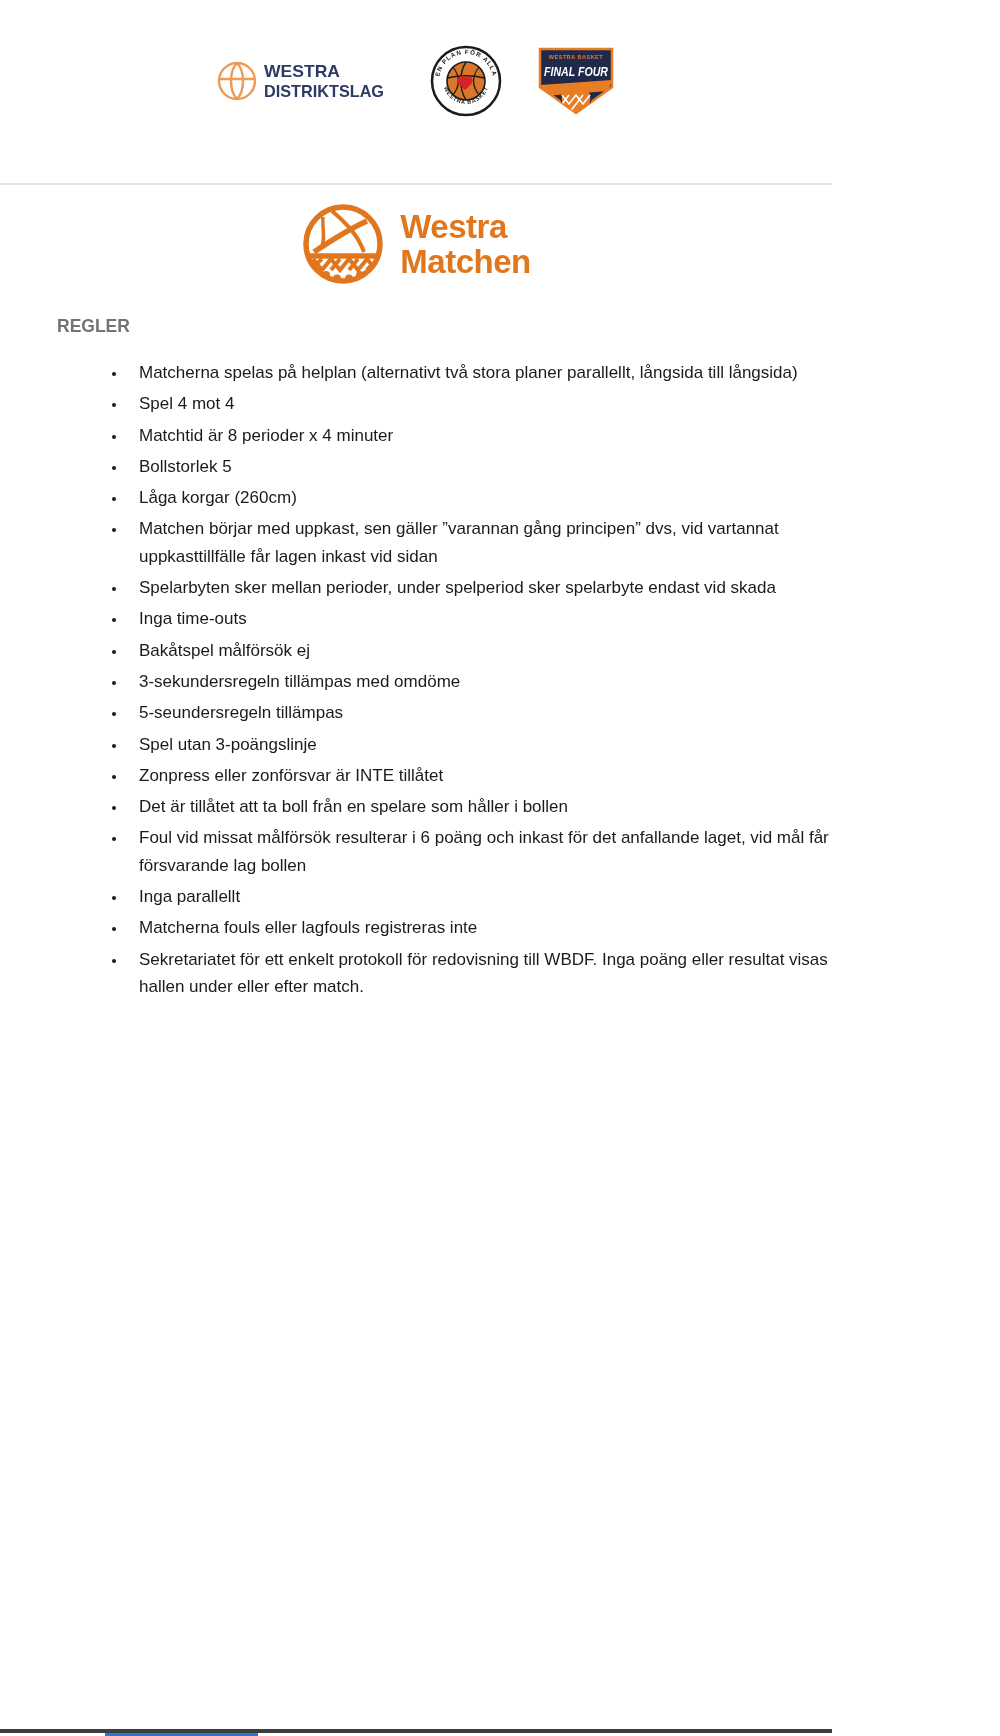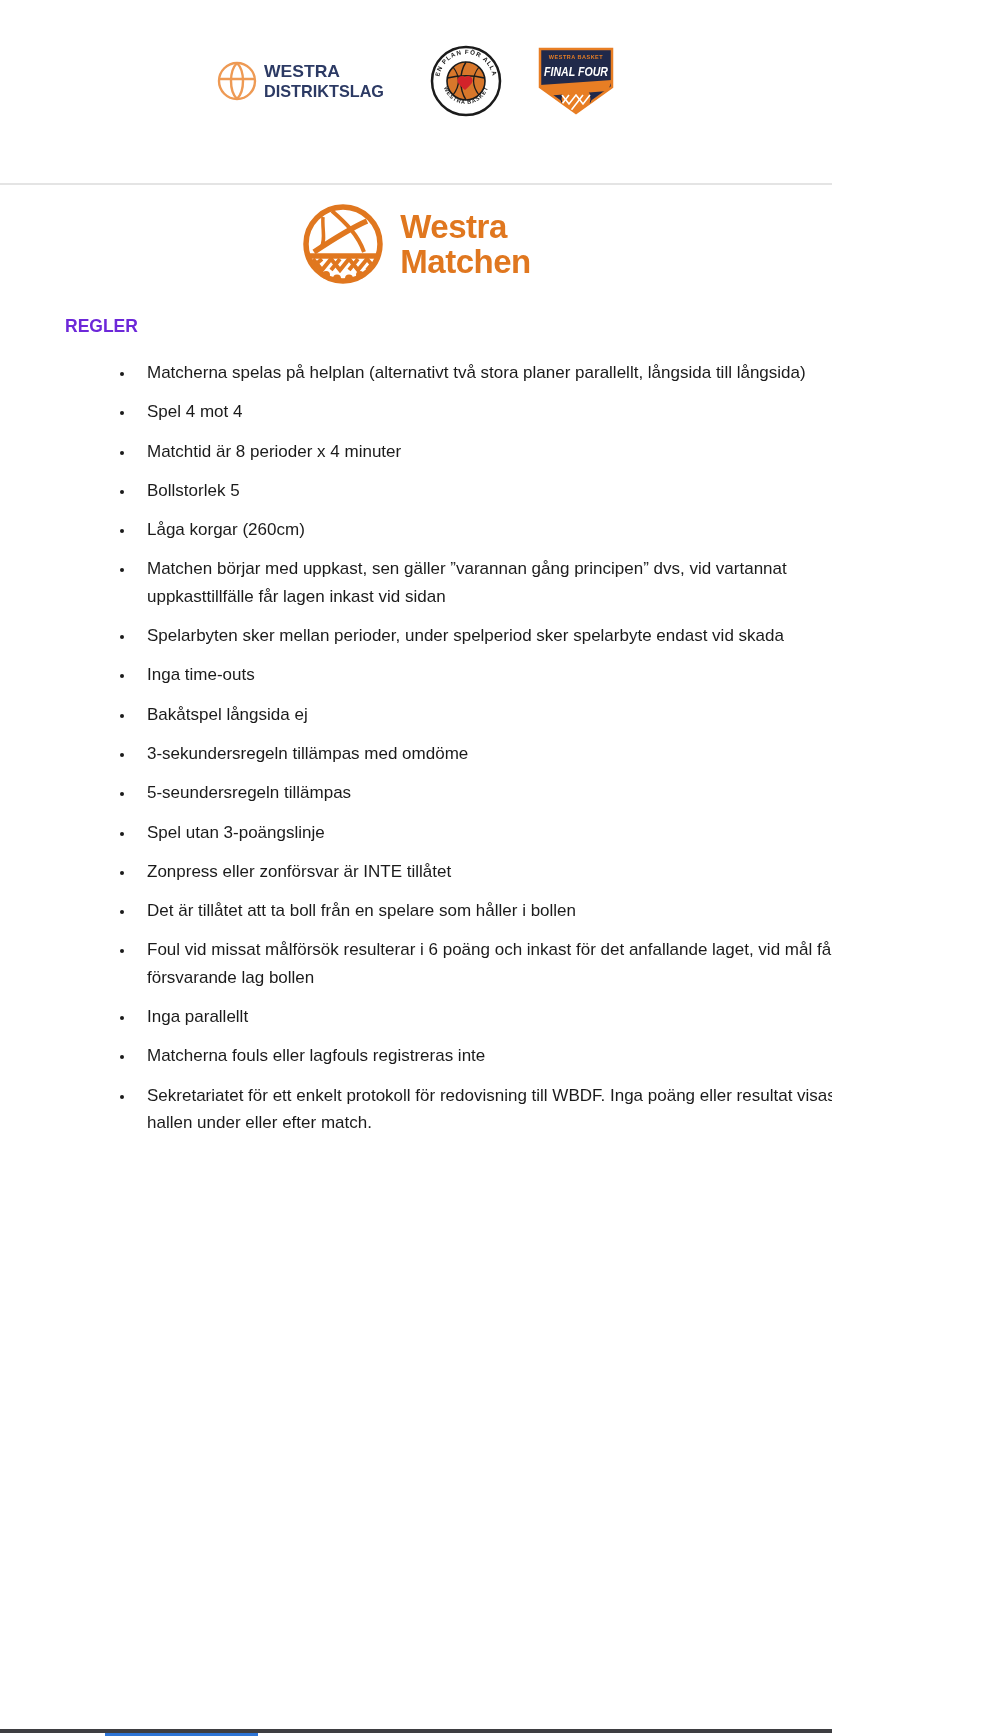--- a/index.html
+++ b/index.html
@@ -43,36 +43,36 @@
   .brand-name {
     color: #e0771f;
     font-weight: 700;
     font-size: 33px;
     line-height: 35px;
     letter-spacing: -0.5px;
   }
   
   .content { padding: 0 110px 0 57px; }
   .page-title {
-    margin: 26px 0 0 8px;
+    margin: 26px 0 0 0;
     font-size: 17.5px;
     font-weight: 700;
-    color: #6d28d9;
+    color: #737373;
   }
   ul.rules-list {
     margin: 22px 0 0 0;
     padding-left: 66px;
     width: 826px;
     box-sizing: border-box;
     list-style: disc outside;
   }
   ul.rules-list li {
     font-size: 17px;
     line-height: 27.3px;
-    margin: 12px;
+    margin: 4px;
     padding-left: 12px;
   }
   ul.rules-list li::marker { font-size: 14px; }
   
   .footer-line {
     position: absolute;
     bottom: 3px;
     left: 0;
     width: 100%;
     height: 4px;
@@ -183,21 +183,21 @@
     <h2 class="page-title">REGLER</h2>
     <ul class="rules-list">
       <li>Matcherna spelas på helplan (alternativt två stora planer parallellt, långsida till långsida)</li>
       <li>Spel 4 mot 4</li>
       <li>Matchtid är 8 perioder x 4 minuter</li>
       <li>Bollstorlek 5</li>
       <li>Låga korgar (260cm)</li>
       <li>Matchen börjar med uppkast, sen gäller ”varannan gång principen” dvs, vid vartannat uppkasttillfälle får lagen inkast vid sidan</li>
       <li>Spelarbyten sker mellan perioder, under spelperiod sker spelarbyte endast vid skada</li>
       <li>Inga time-outs</li>
-      <li>Bakåtspel långsida ej</li>
+      <li>Bakåtspel målförsök ej</li>
       <li>3-sekundersregeln tillämpas med omdöme</li>
       <li>5-seundersregeln tillämpas</li>
       <li>Spel utan 3-poängslinje</li>
       <li>Zonpress eller zonförsvar är INTE tillåtet</li>
       <li>Det är tillåtet att ta boll från en spelare som håller i bollen</li>
       <li>Foul vid missat målförsök resulterar i 6 poäng och inkast för det anfallande laget, vid mål får försvarande lag bollen</li>
       <li>Inga parallellt</li>
       <li>Matcherna fouls eller lagfouls registreras inte</li>
       <li>Sekretariatet för ett enkelt protokoll för redovisning till WBDF. Inga poäng eller resultat visas i hallen under eller efter match.</li>
     </ul>

